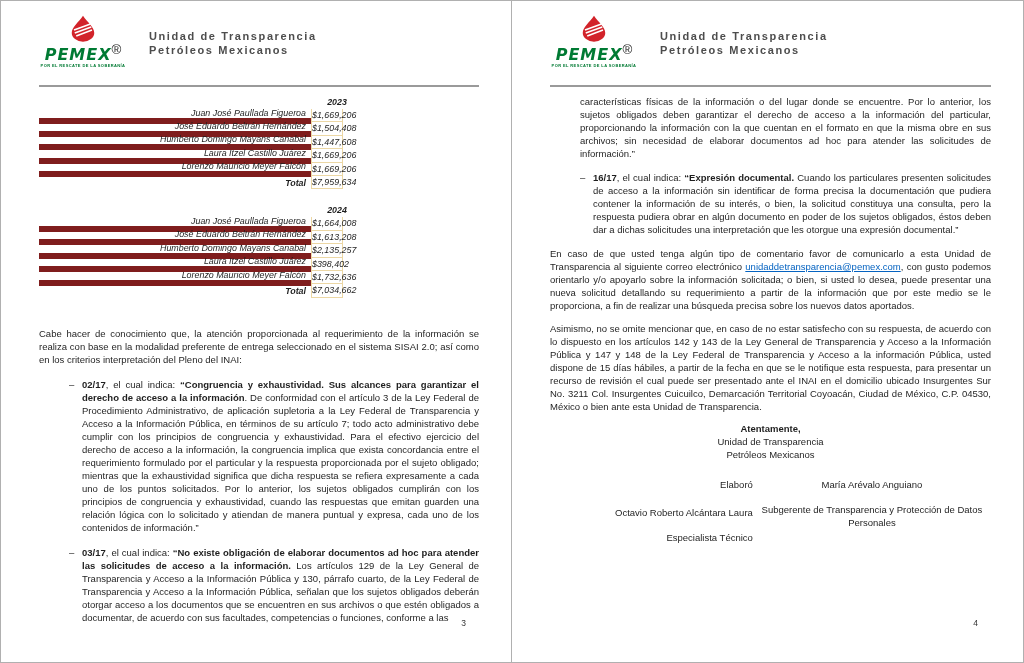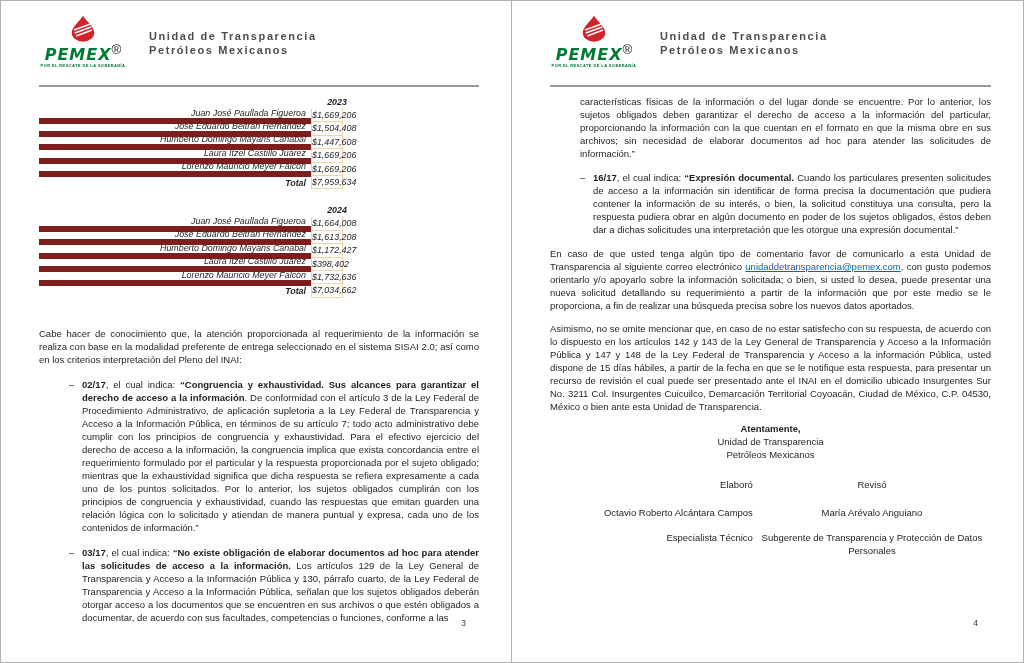--- a/index.html
+++ b/index.html
@@ -113,21 +113,21 @@
       <div class="row">
           <span class="name">Juan José Paullada Figueroa</span>
           <span class="amt">$1,664,008</span>
         </div>
       <div class="row">
           <span class="name">José Eduardo Beltrán Hernández</span>
           <span class="amt">$1,613,208</span>
         </div>
       <div class="row">
           <span class="name">Humberto Domingo Mayans Canabal</span>
-          <span class="amt">$1,172,427</span>
+          <span class="amt">$2,135,257</span>
         </div>
       <div class="row">
           <span class="name">Laura Itzel Castillo Juárez</span>
           <span class="amt">$398,402</span>
         </div>
       <div class="row">
           <span class="name">Lorenzo Mauricio Meyer Falcón</span>
           <span class="amt">$1,732,636</span>
         </div>
       <div class="row total">
@@ -188,25 +188,24 @@
 
     <div class="closing">
       <div><b>Atentamente,</b></div>
       <div>Unidad de Transparencia</div>
       <div>Petróleos Mexicanos</div>
     </div>
 
     <div class="sigs">
       <div class="sig sig-l">
         <div class="role">Elaboró</div>
-        <div>Octavio Roberto Alcántara Campos</div>
+        <div>Octavio Roberto Alcántara Laura</div>
         <div class="title-wrap">Especialista Técnico</div>
       </div>
       <div class="sig sig-r">
-        <div class="role">Revisó</div>
         <div>María Arévalo Anguiano</div>
         <div class="title-wrap">Subgerente de Transparencia y Protección de Datos Personales</div>
       </div>
     </div>
 
     <div class="pgnum">4</div>
   </div>
 
 </div>
 

